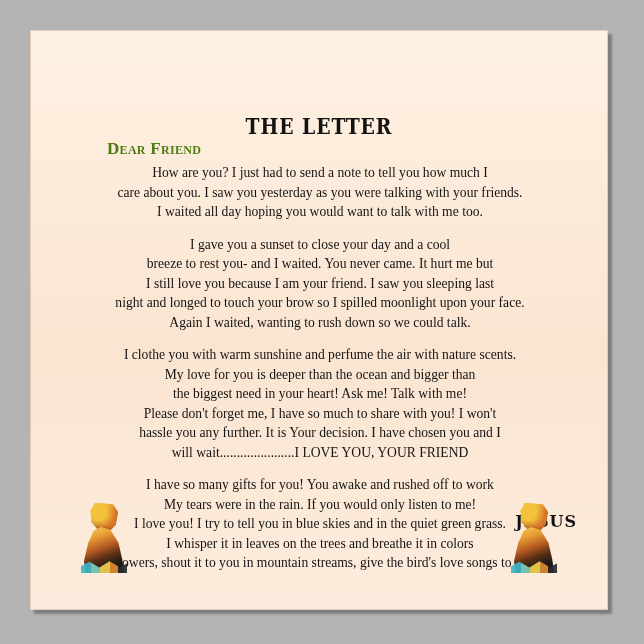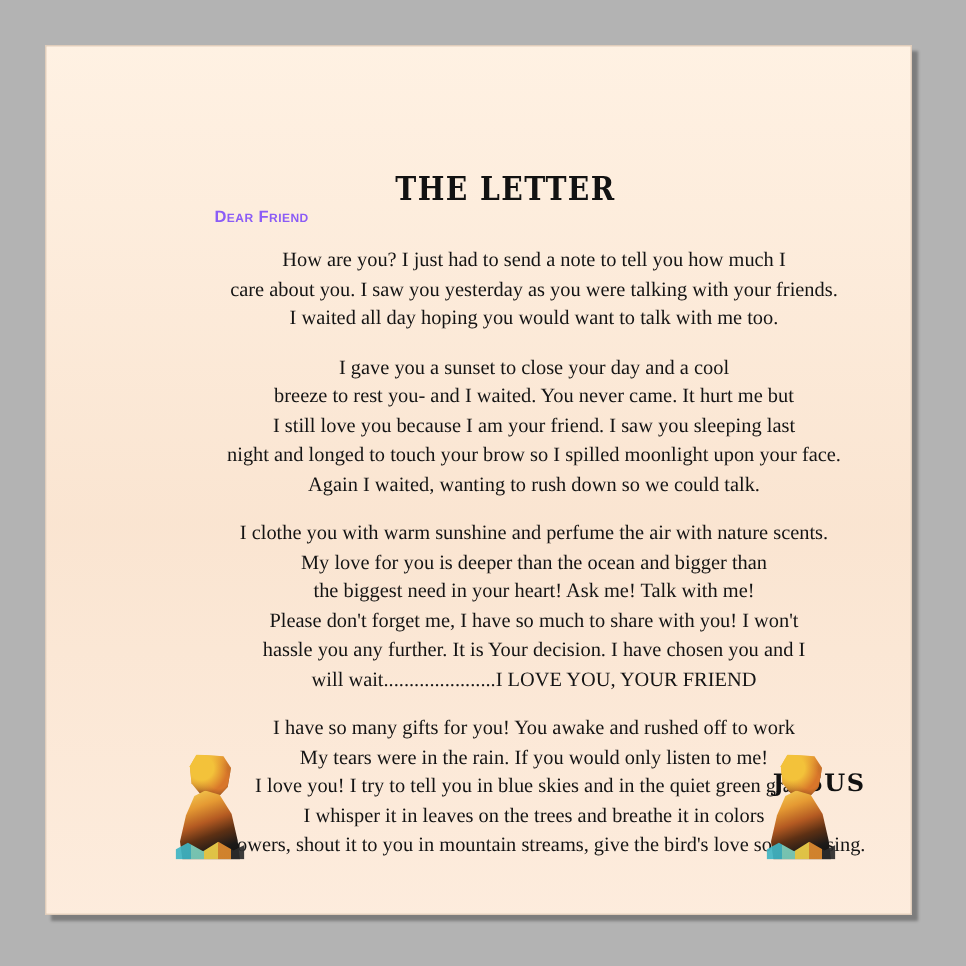--- a/index.html
+++ b/index.html
@@ -42,21 +42,20 @@
     position: absolute;
     inset: 0;
     background:
       linear-gradient(180deg, rgba(255,242,228,0.9) 0%, rgba(250,228,208,0.85) 55%, rgba(253,236,221,0.9) 100%);
     pointer-events: none;
   }
   .content {
     position: absolute;
     inset: 0;
     padding: 0;
-    margin-left: 36px;
   }
   .title {
     position: absolute;
     top: 82px;
     left: 0;
     width: 100%;
     text-align: center;
     font-family: "DejaVu Serif", serif;
     font-weight: bold;
     font-size: 22px;
@@ -67,24 +66,24 @@
   }
   .title .t-inner {
     display: inline-block;
     border-top: 0;
     font-variant: small-caps;
   }
   .salutation {
     position: absolute;
     top: 108px;
     left: 76px;
-    font-family: Liberation Sans, sans-serif;
+    font-family: Liberation Serif, serif;
     font-weight: bold;
-    font-size: 11px;
-    color: #8b5cf6;
+    font-size: 17px;
+    color: #4d7c0f;
     font-variant: small-caps;
     letter-spacing: 0.3px;
   }
   .body-block {
     position: absolute;
     top: 132px;
     left: 22px;
     width: 534px;
     text-align: center;
     color: #141414;

